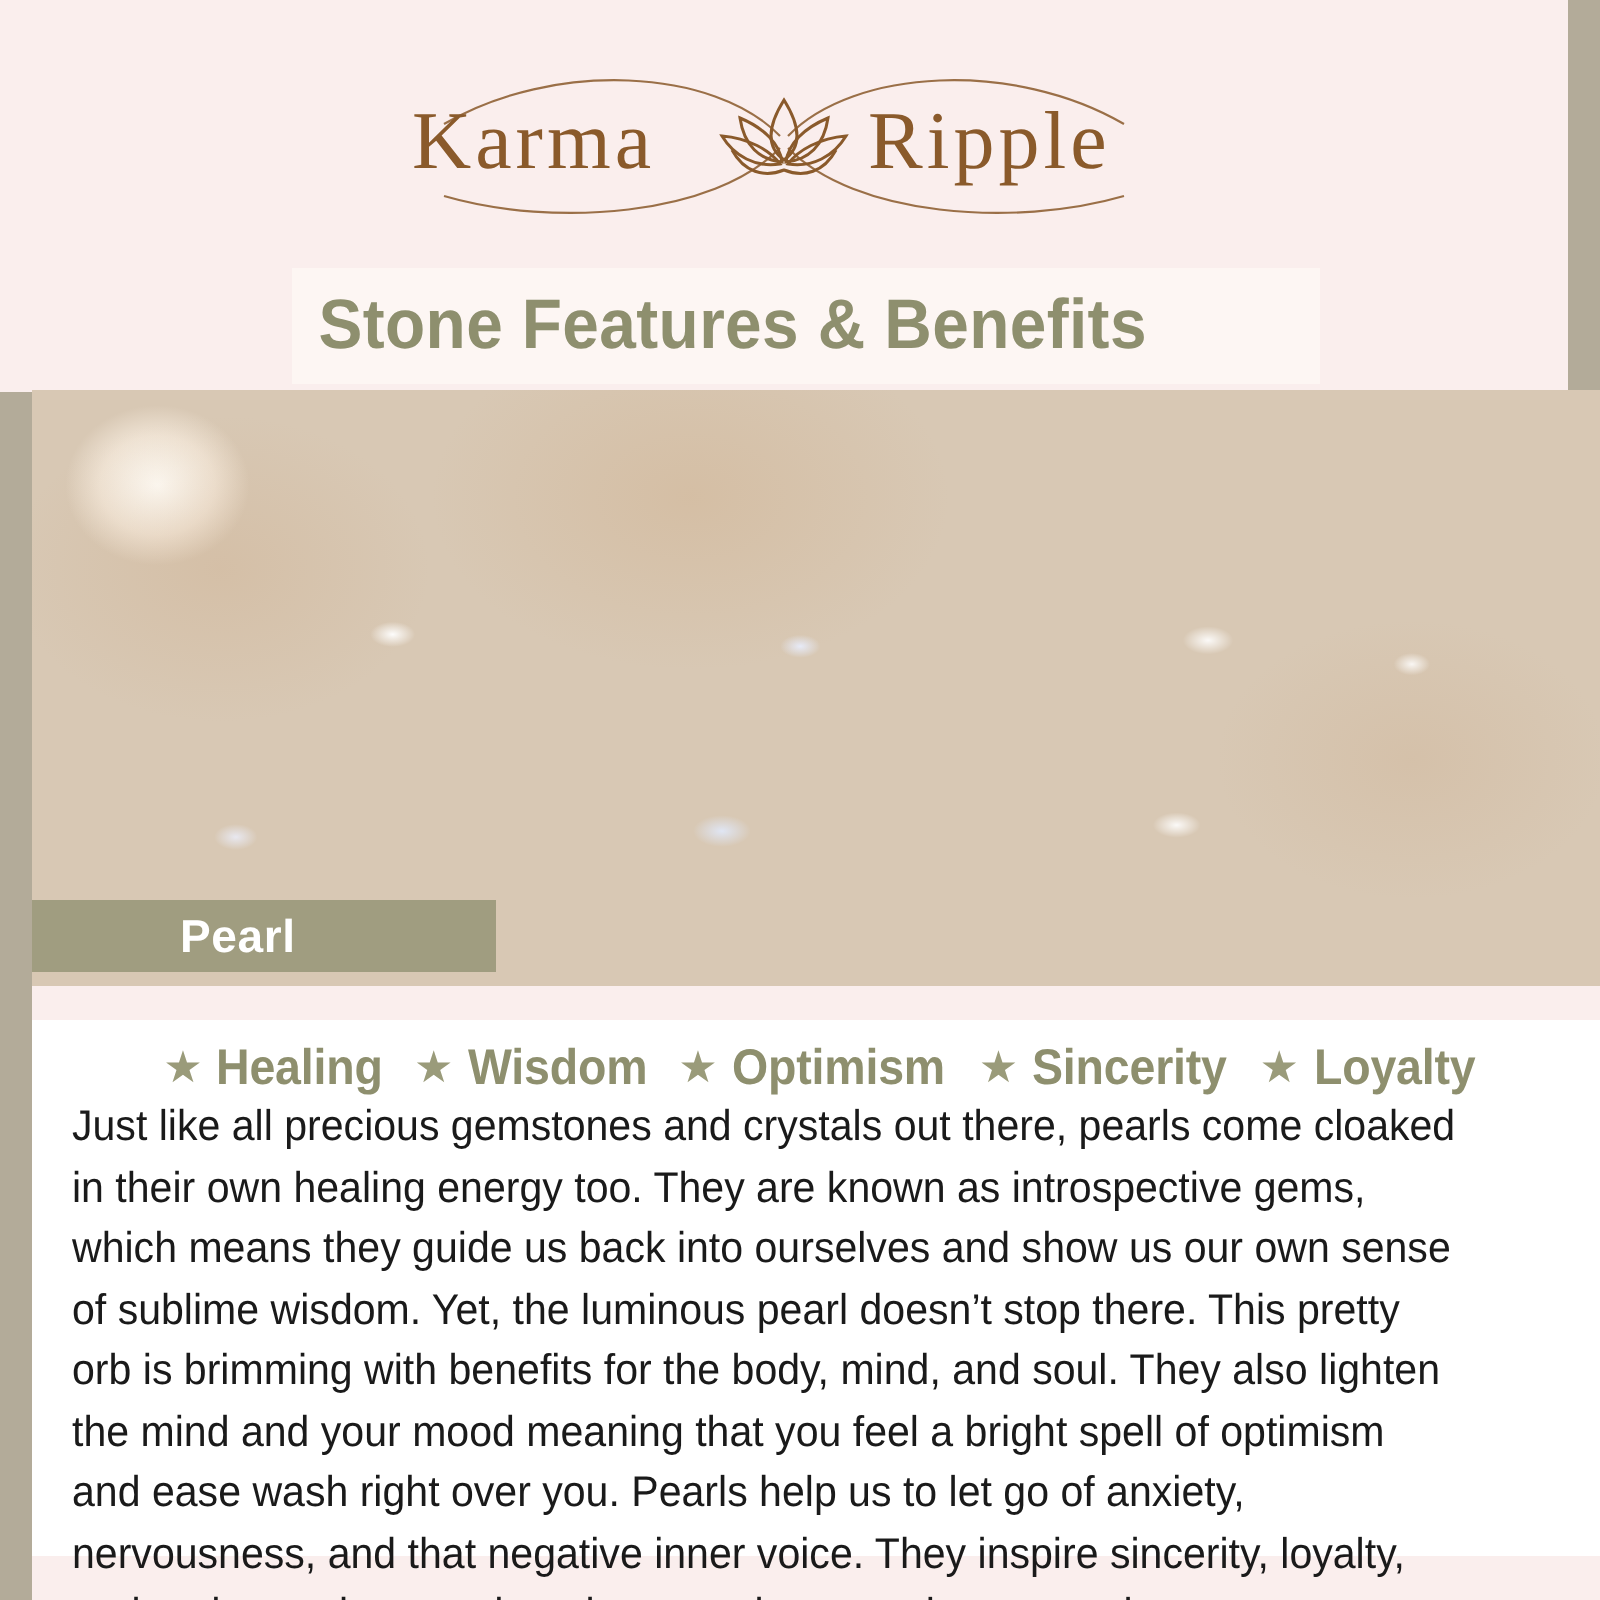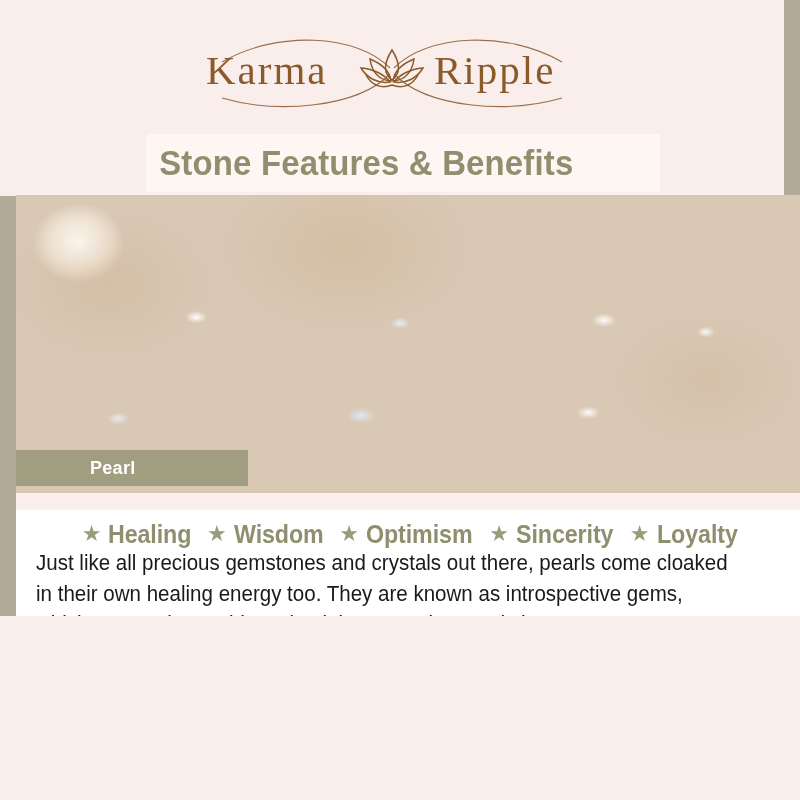--- a/index.html
+++ b/index.html
@@ -10,21 +10,21 @@
     width: 800px;
     height: 800px;
     overflow: hidden;
     font-family: "Liberation Sans", sans-serif;
     background: #faeeed;
   }
 
   #page {
     position: relative;
     width: 800px;
-    height: 616px;
+    height: 800px;
     background: #b3ab99;   
     overflow: hidden;
   }
 
   
   .plate-pink-top {
     position: absolute;
     left: 0;
     top: 0;
     width: 784px;
@@ -181,21 +181,21 @@
     top: 450px;
     width: 232px;
     height: 36px;
     background: #a09d80;
     display: flex;
     align-items: center;
   }
   .pearl-label {
     font-family: "Liberation Sans", sans-serif;
     font-weight: bold;
-    font-size: 18px;
+    font-size: 23px;
     color: #ffffff;
     margin-left: 74px;
     letter-spacing: 0.3px;
   }
 
   
   .keywords {
     position: absolute;
     left: 16px;
     top: 518px;

